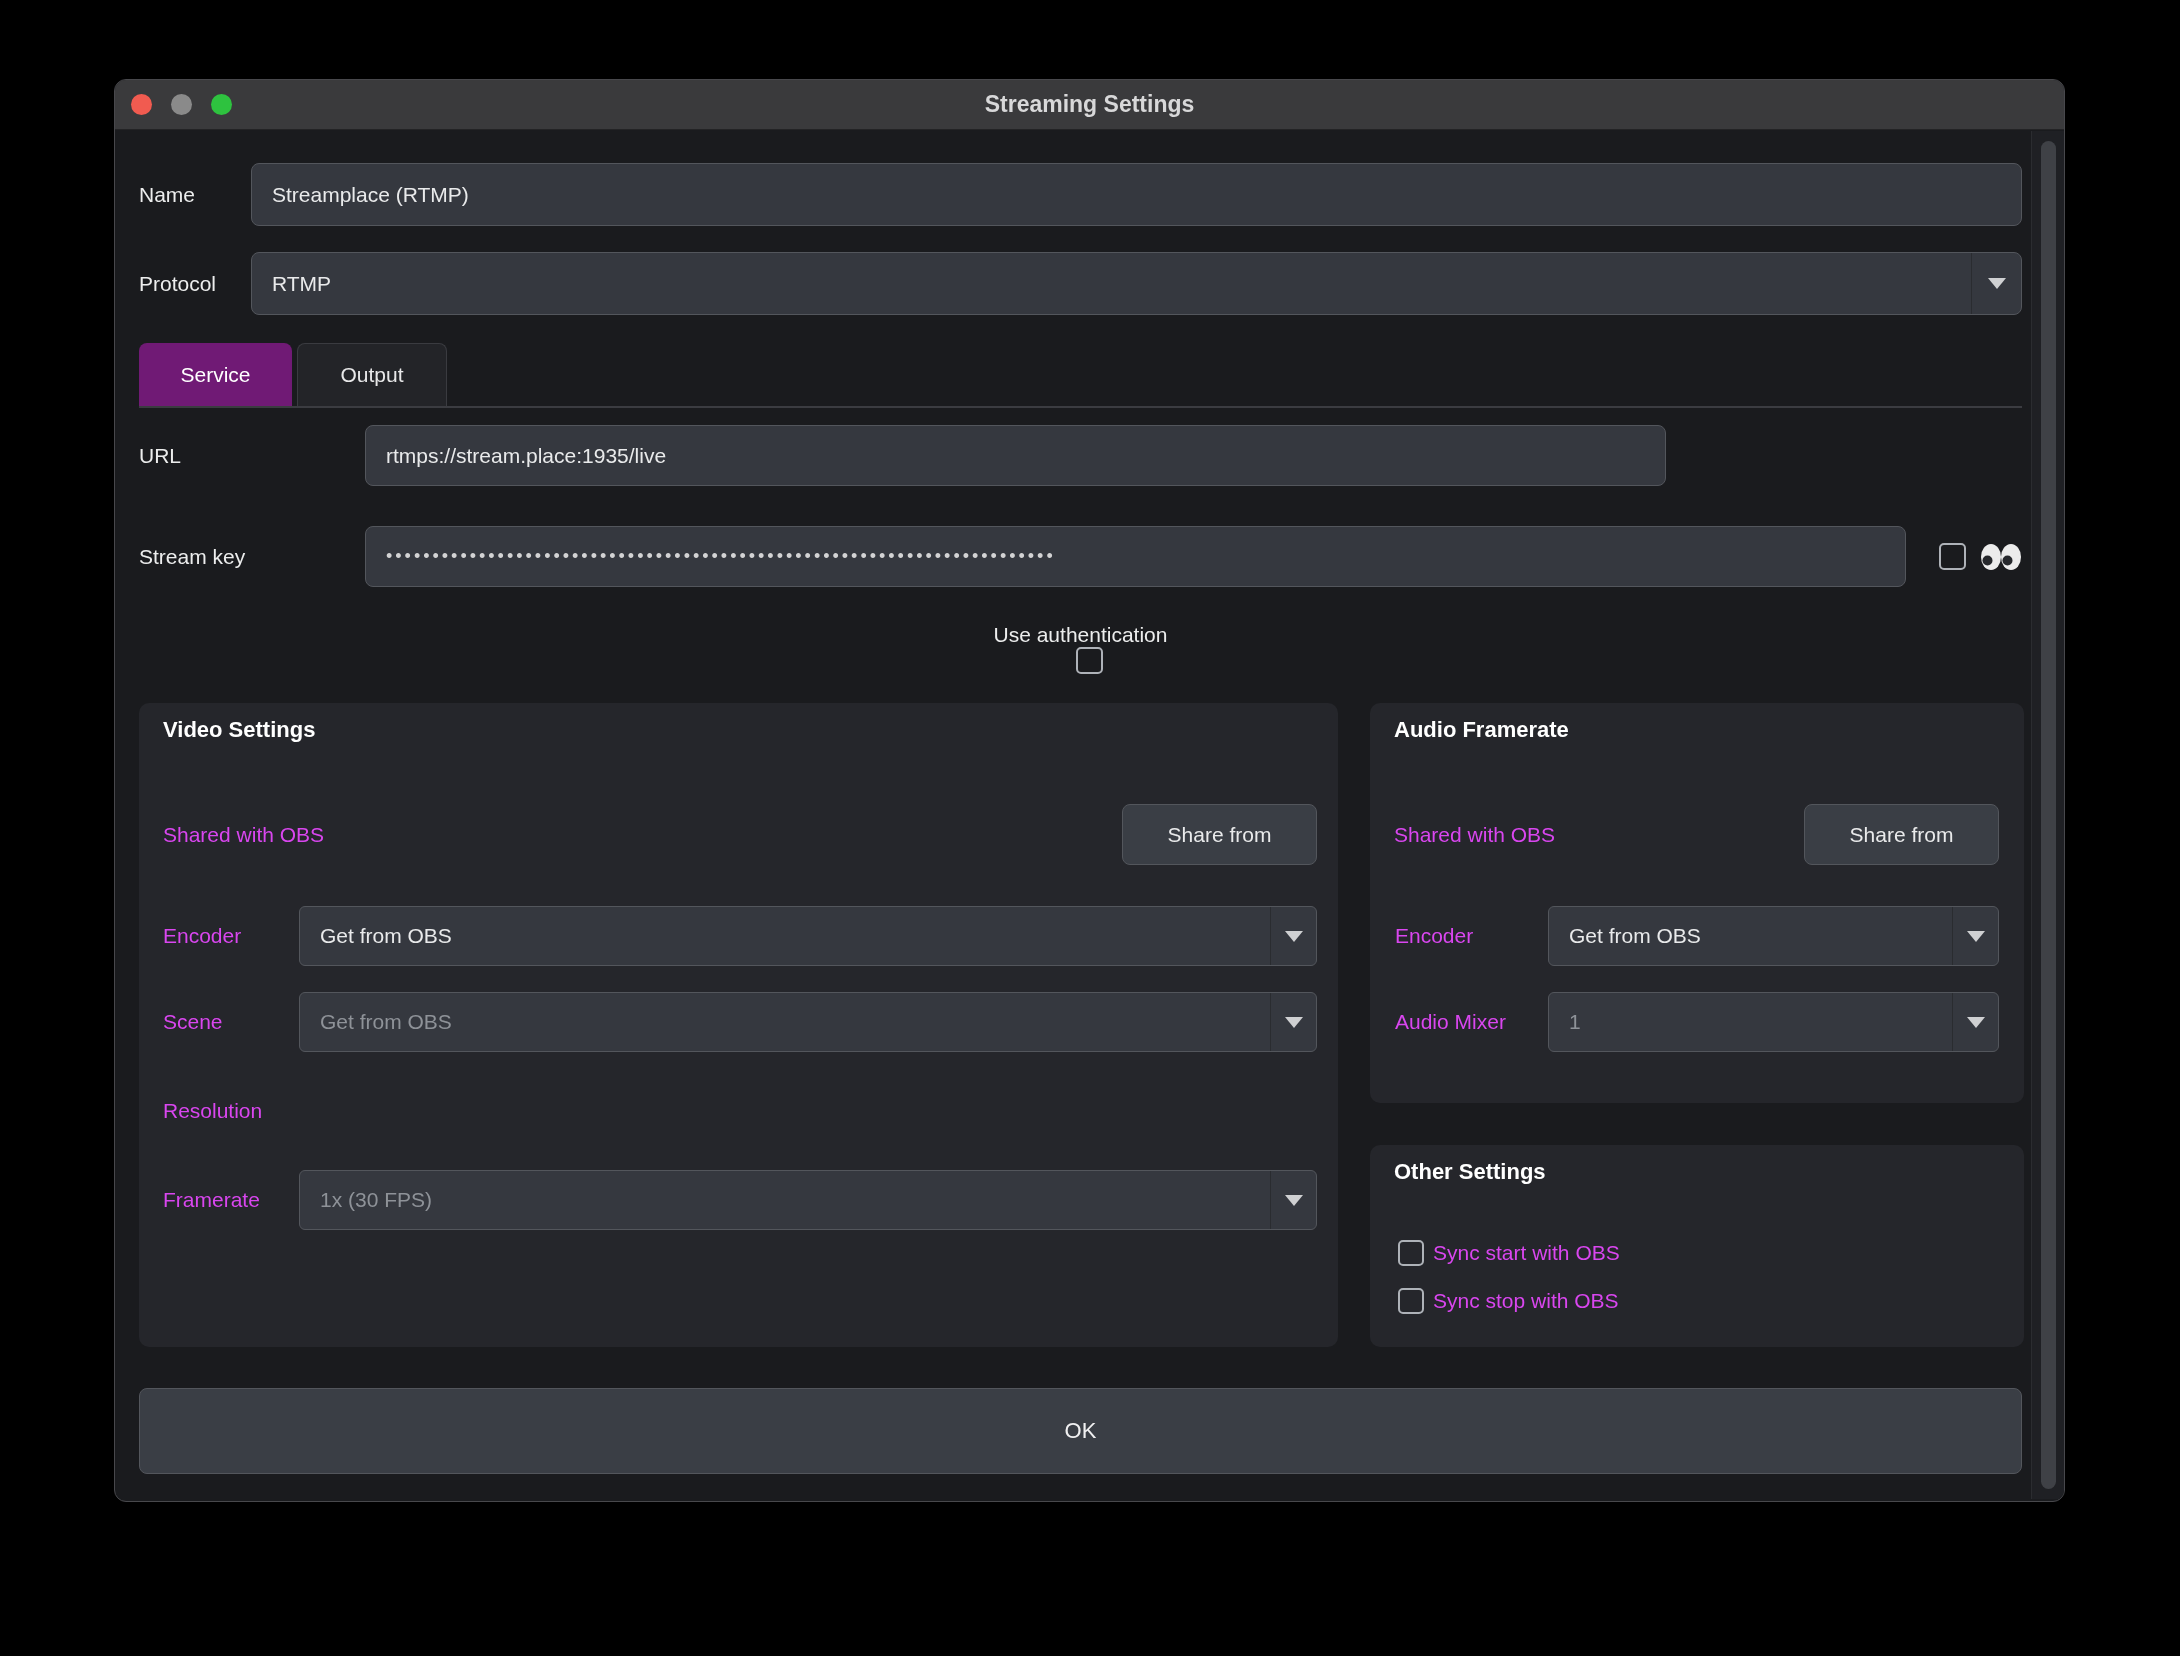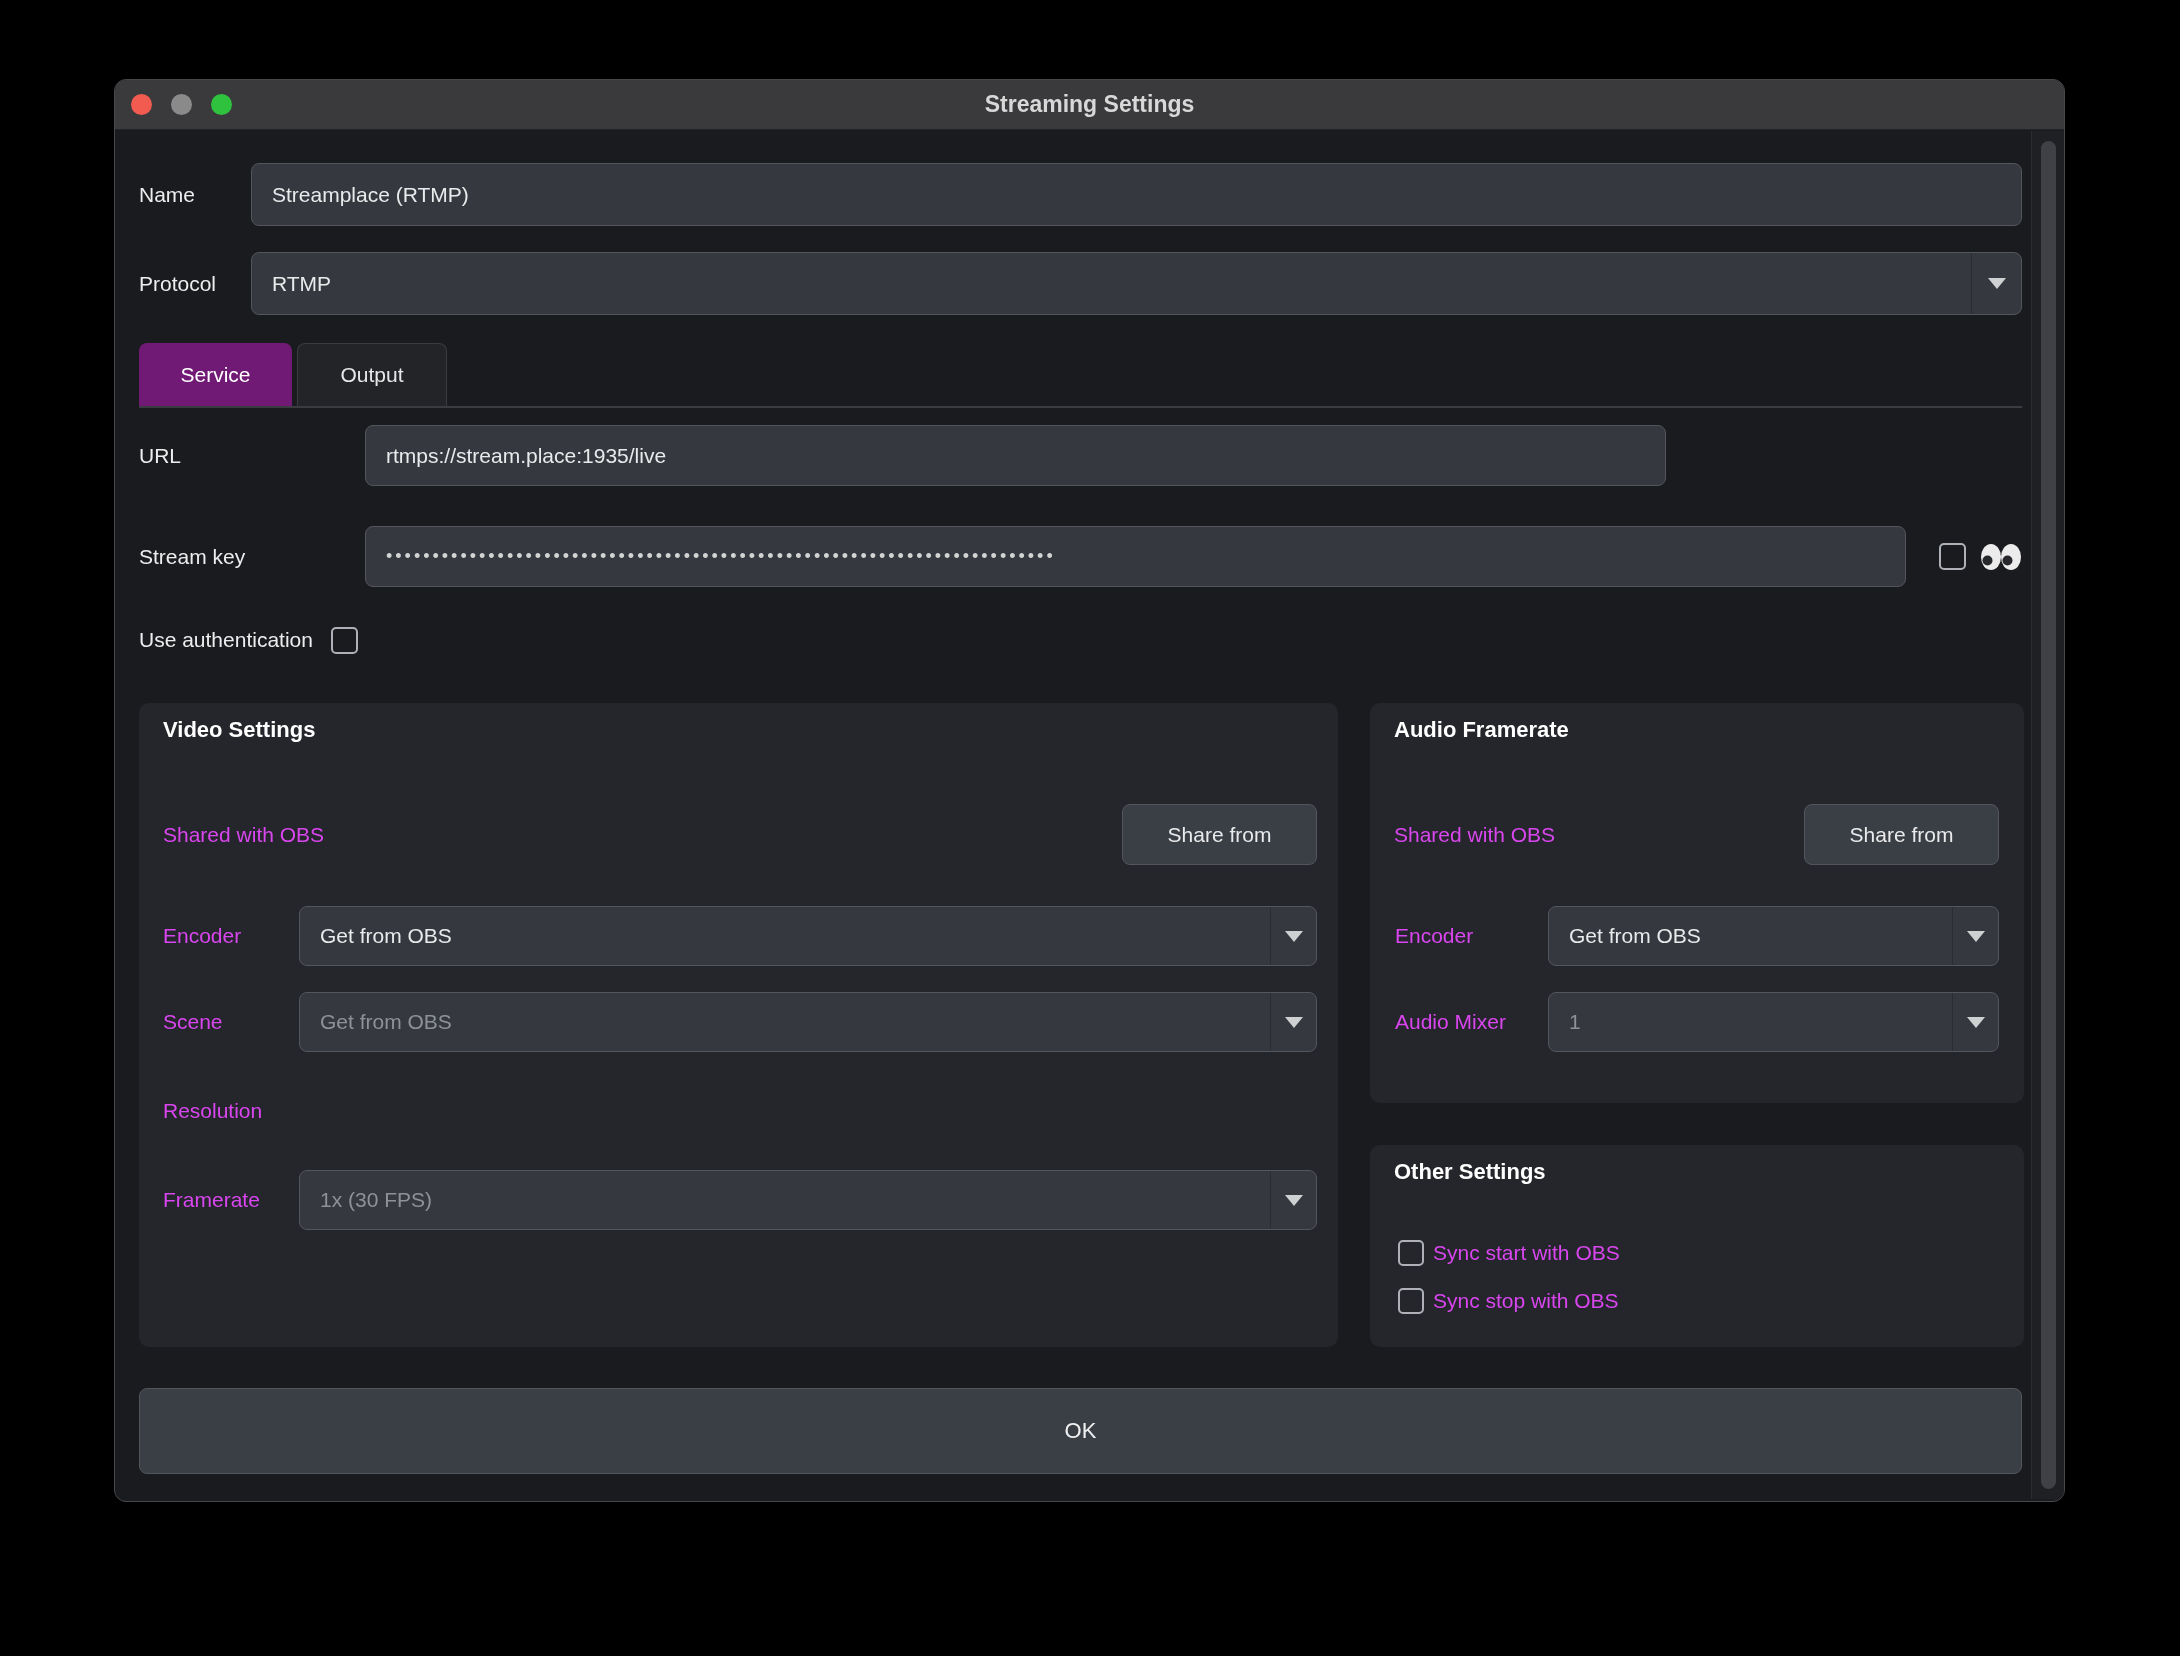--- a/index.html
+++ b/index.html
@@ -58,36 +58,36 @@
   .tab { height: 63px; border-radius: 8px 8px 0 0; display: flex; align-items: center; justify-content: center; font-size: 21px; }
   .tab.active   { width: 153px; background: #701a75; color: #ffffff; }
   .tab.inactive { width: 150px; background: #232428; color: #e8e8e9; border: 1px solid #3a3b40; border-bottom: none; }
 
   .row-url { top: 345px; height: 61px; }
   .row-url .text-input { width: 1301px; height: 61px; }
   .row-key { top: 446px; height: 61px; }
   .row-key .text-input { width: 1541px; height: 61px; font-size: 18px; letter-spacing: 3px; color: #d3d3d4; }
   .row-key .checkbox { margin-left: auto; }
   .eyes { margin-left: 12px; flex: none; display: flex; align-items: center; }
-  .row-auth { top: 543px; height: 34px; }
+  .row-auth { top: 543px; height: 34px; flex-direction: column; }
   .row-auth .checkbox { margin-left: 18px; }
 
   
   .group { position: absolute; background: #25262b; border-radius: 10px; }
   .group-video { left: 24px;  top: 623px;  width: 1199px; height: 644px; }
   .group-audio { left: 1255px; top: 623px; width: 654px;  height: 400px; }
   .group-other { left: 1255px; top: 1065px; width: 654px; height: 202px; }
   .gtitle { position: absolute; left: 24px; top: 14px; font-size: 22px; font-weight: bold; color: #ffffff; }
 
   .grow { position: absolute; display: flex; align-items: center; }
   .glabel { font-size: 21px; color: #d946ef; }
 
   .soft-btn { height: 61px; display: flex; align-items: center; justify-content: center; background: #3a3e45; border: 1px solid #53565c; cursor: default; }
 
-  .g-dropdown { height: 60px; }
+  .g-dropdown { height: 60px; border-radius: 6px; }
   .g-dropdown .arrow-zone { width: 46px; }
   .g-input { height: 60px; }
 
   
   .v-shared { left: 24px; top: 101px; right: 21px; height: 61px; }
   .v-shared .soft-btn { position: absolute; right: 0; width: 195px; }
   .v-row-label { position: absolute; left: 24px; }
   .v-encoder   { top: 203px; } .v-scene { top: 289px; } .v-resolution { top: 378px; } .v-framerate { top: 467px; }
   .v-control { position: absolute; left: 160px; width: 1018px; }
 

